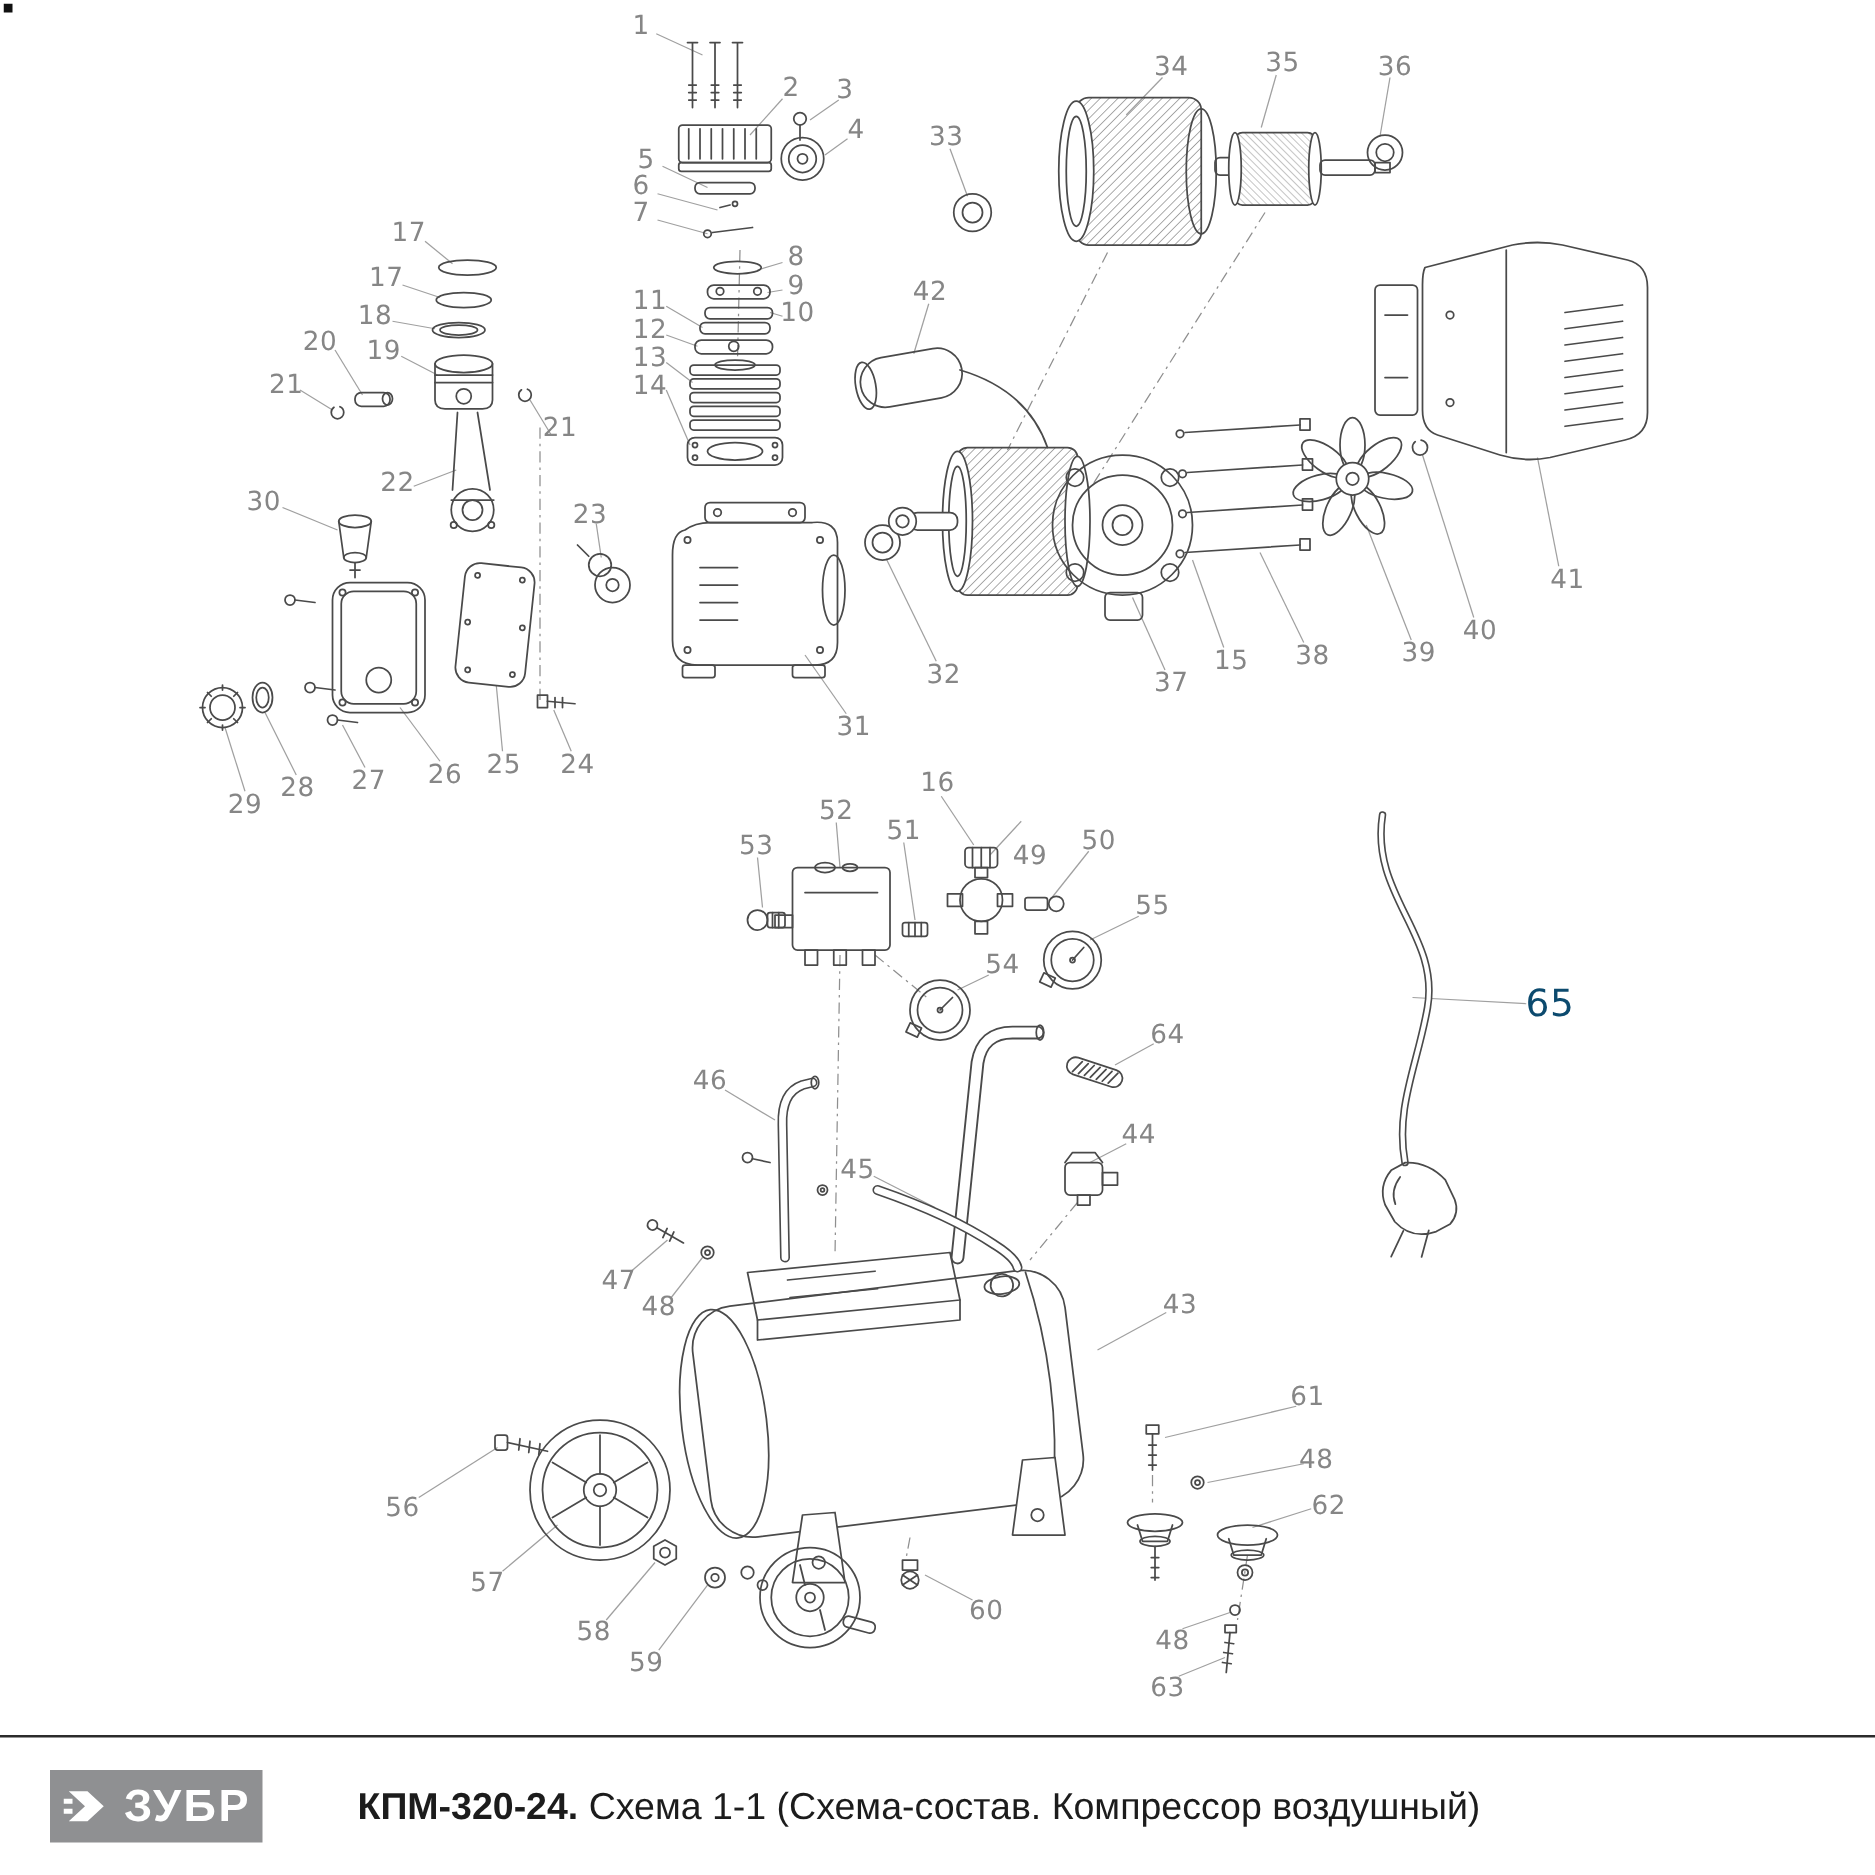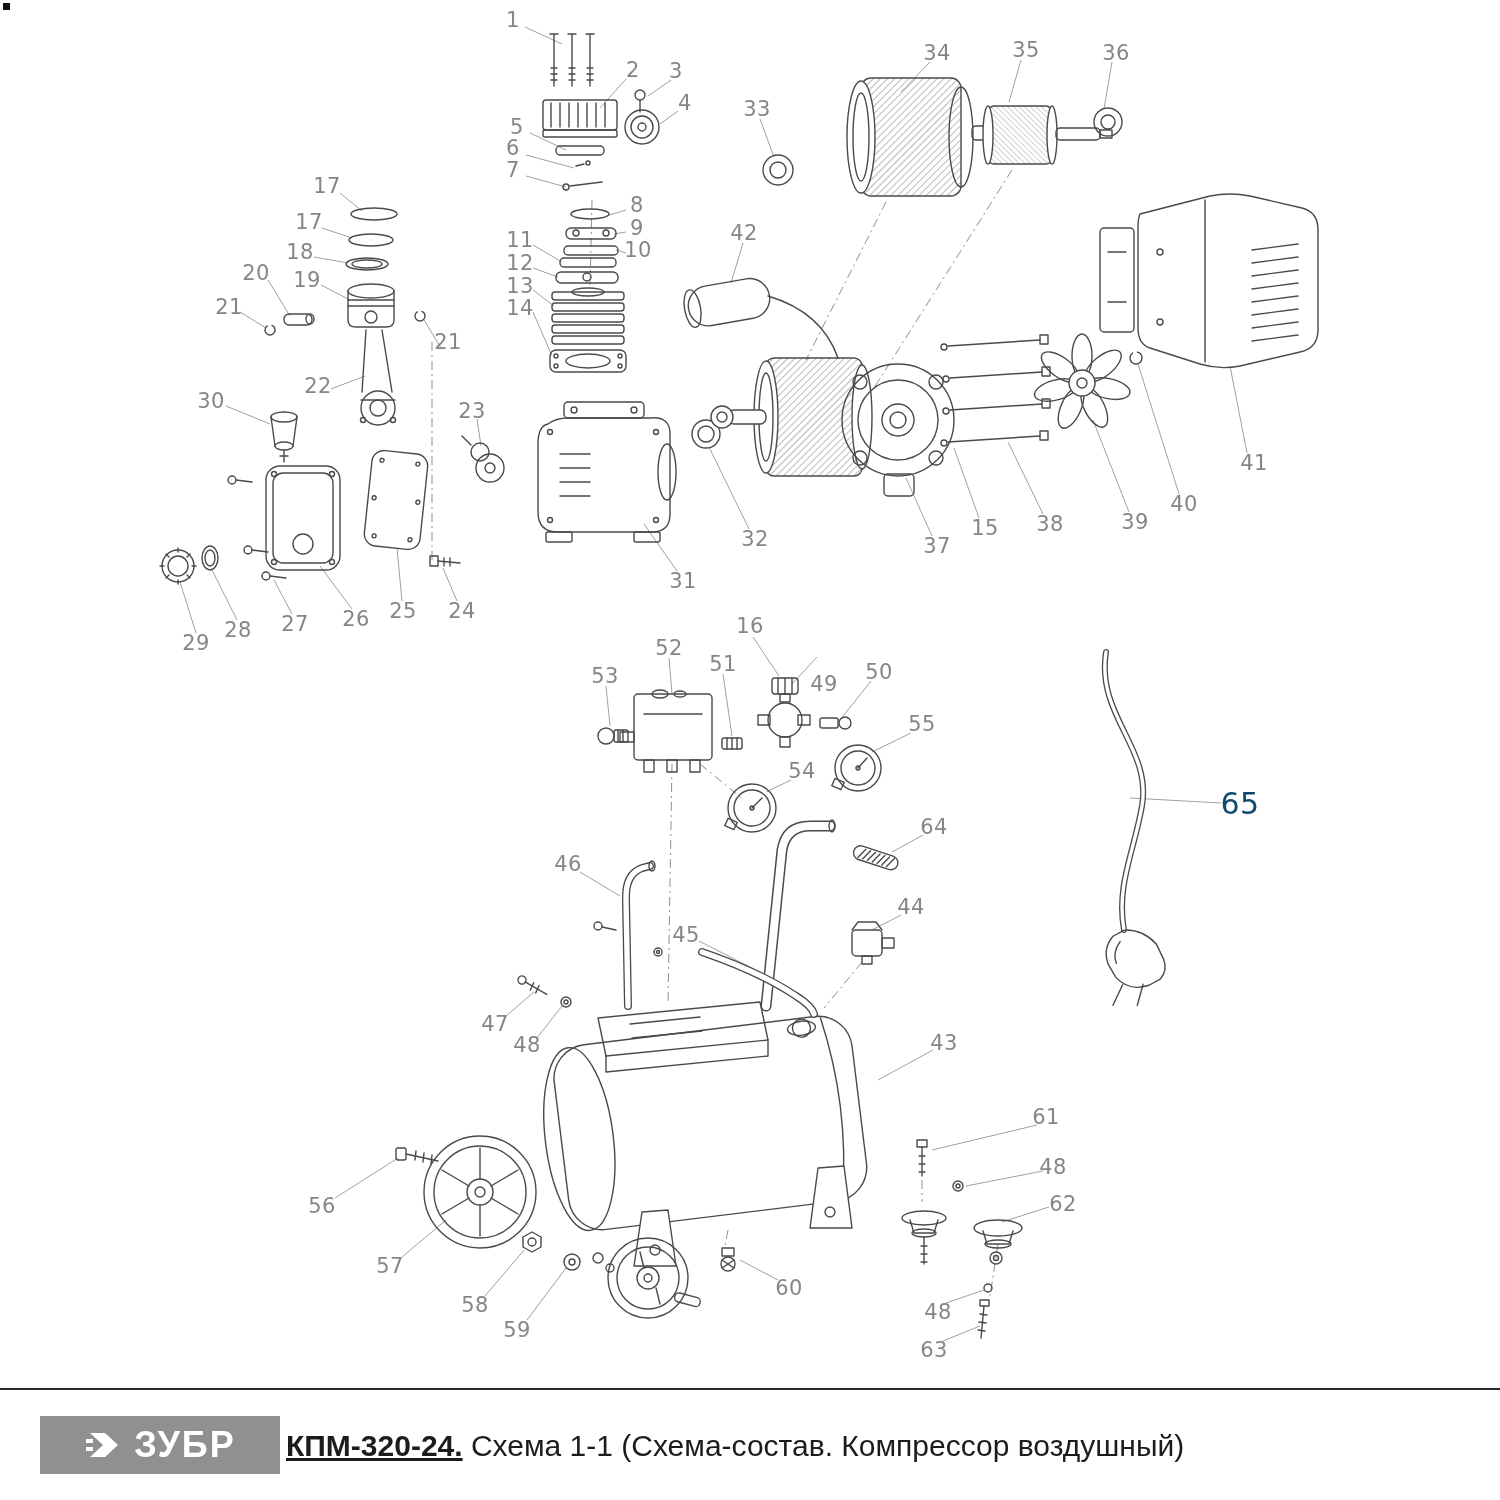--- a/index.html
+++ b/index.html
@@ -27,32 +27,32 @@
   .tube-out{stroke:#4a4a4a;stroke-width:11;fill:none;stroke-linecap:round;}
   .tube-in{stroke:#ffffff;stroke-width:8;fill:none;stroke-linecap:round;}
   .tube2-out{stroke:#4a4a4a;stroke-width:8;fill:none;stroke-linecap:round;}
   .tube2-in{stroke:#ffffff;stroke-width:5.4;fill:none;stroke-linecap:round;}
   .cord-out{stroke:#4a4a4a;stroke-width:6;fill:none;stroke-linecap:round;}
   .cord-in{stroke:#ffffff;stroke-width:3.4;fill:none;stroke-linecap:round;}
 
   
   .footer-rule{position:absolute;left:0;top:1388px;width:1500px;height:2px;background:#2b2b2b;}
   .footer-logo{
-    position:absolute;left:40px;top:1416px;width:240px;height:58px;
+    position:absolute;left:40px;top:1416px;width:170px;height:58px;
     background:var(--logo-bg,#8f9092);display:flex;align-items:center;justify-content:center;gap:8px;
   }
   .logo-text{
     color:#ffffff;font-weight:bold;font-size:36px;letter-spacing:2px;
     font-family:"Liberation Sans","DejaVu Sans",sans-serif;
   }
   .footer-title{
     position:absolute;left:286px;top:1429px;font-size:30px;color:#1c1c1c;
     font-family:"Liberation Sans","DejaVu Sans",sans-serif;white-space:nowrap;
   }
-  .footer-title .bold{font-weight:bold;text-decoration:underline;}
+  .footer-title .bold{font-weight:bold;}
 </style>
 </head>
 <body>
 
 <div id="stage">
   <div class="corner-dot"></div>
 
   <svg class="scene" width="1500" height="1500" viewBox="0 0 1500 1500">
     <defs>
       <pattern id="hatchA" patternUnits="userSpaceOnUse" width="5" height="5" patternTransform="rotate(45)">

